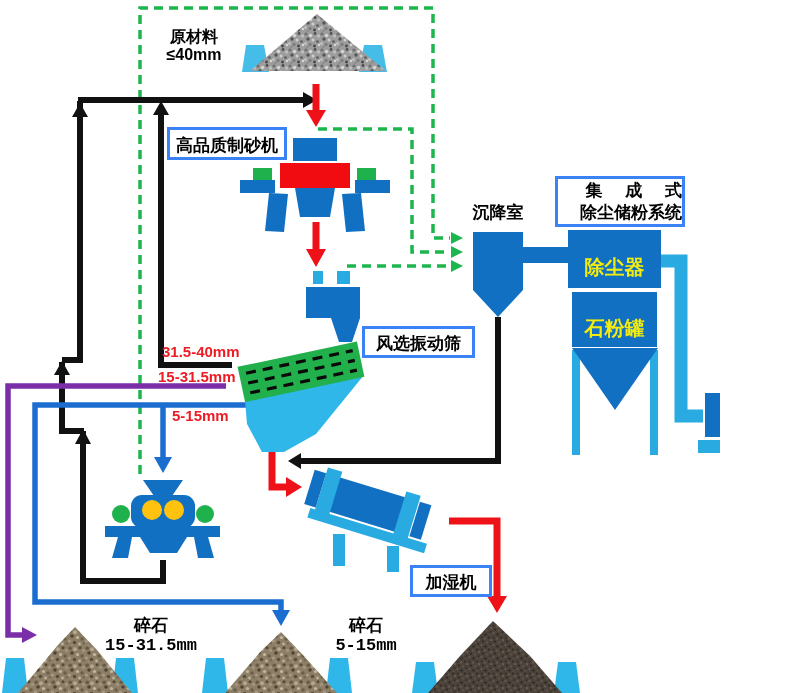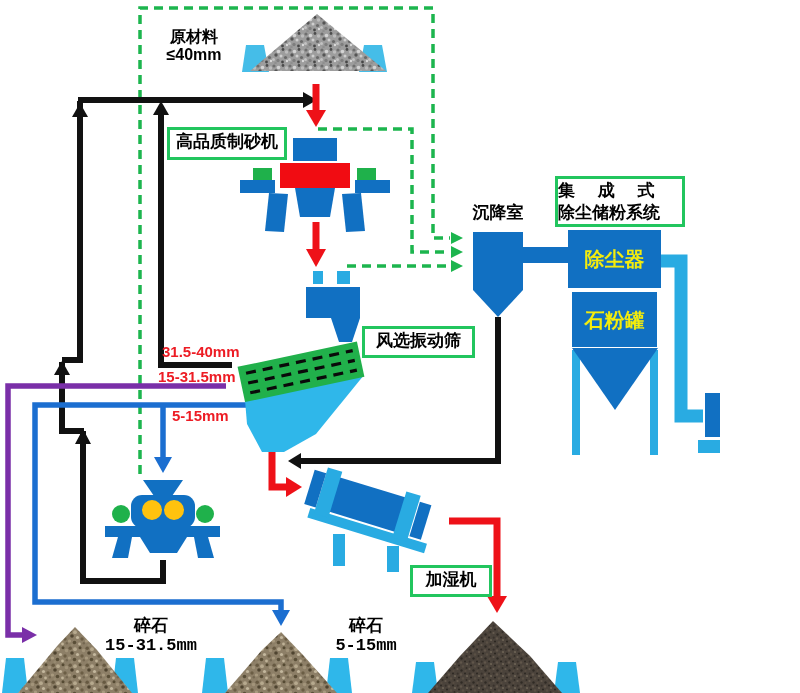--- a/index.html
+++ b/index.html
@@ -1,24 +1,24 @@
 <!DOCTYPE html>
 <html><head>
 <meta charset="utf-8">
 <style>
   html,body{margin:0;padding:0;}
   #page{position:relative;width:720px;height:693px;background:#fff;overflow:hidden;
         font-family:"Liberation Sans",sans-serif;}
   #diagram{position:absolute;left:0;top:0;}
   .lbl{position:absolute;color:#000;font-weight:bold;text-align:center;line-height:1.12;}
-  .redbox{position:absolute;border:3px solid #22c55e;background:#fff;color:#000;
-          font-weight:bold;display:flex;align-items:flex-start;justify-content:center;
+  .redbox{position:absolute;border:3px solid #3b82f6;background:#fff;color:#000;
+          font-weight:bold;display:flex;align-items:flex-end;justify-content:center;
           text-align:center;}
   .sizelbl{position:absolute;color:#ed1c24;font-weight:bold;font-size:15px;}
-  .boxtext{position:absolute;color:#f4ec0c;font-weight:bold;font-size:20px;text-align:center;}
+  .boxtext{position:absolute;color:#f4ec0c;font-weight:bold;font-size:20px;text-align:center;margin-top:8px;}
   .prod{position:absolute;color:#000;font-weight:bold;font-size:17px;text-align:center;line-height:1.1;font-family:Liberation Mono, monospace;}
 </style>
 </head>
 <body>
 
 <div id="page">
 <svg id="diagram" width="800" height="693" viewBox="0 0 800 693">
   <defs>
     <pattern id="gravelGray" width="16" height="16" patternUnits="userSpaceOnUse">
       <rect width="16" height="16" fill="#9d9d9d"></rect>

